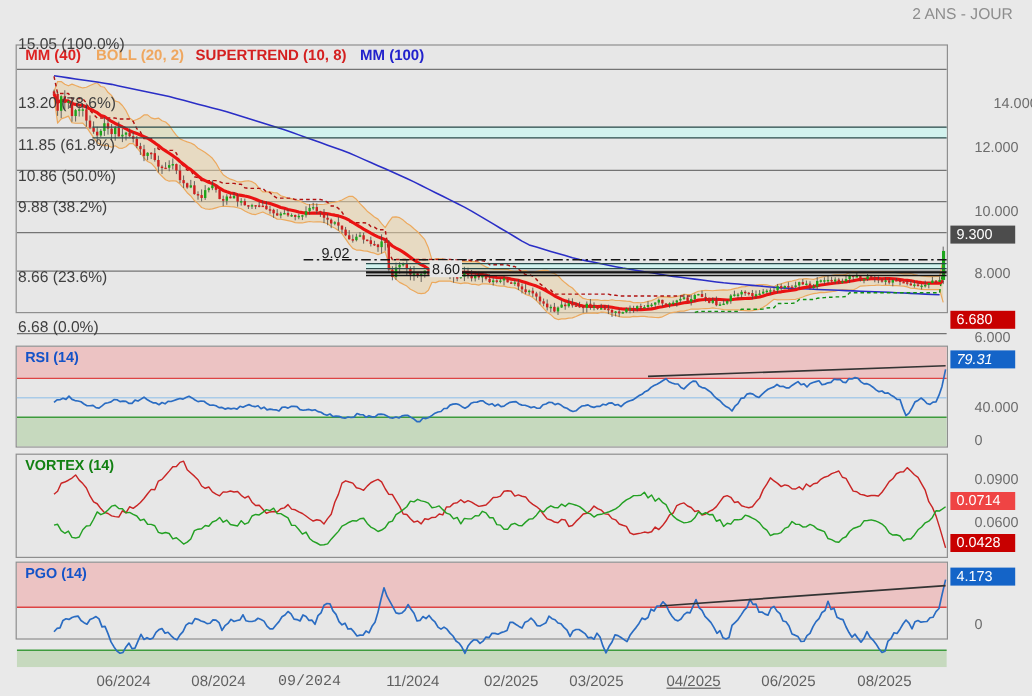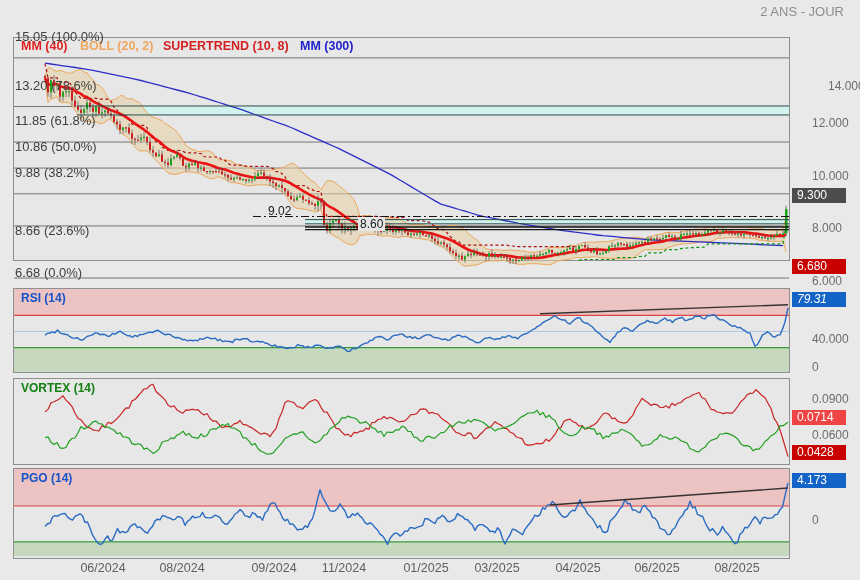--- a/index.html
+++ b/index.html
@@ -5,21 +5,21 @@
   html,body{margin:0;padding:0;background:#e9e9e9;}
   .screen{position:relative;width:860px;height:580px;background:#e9e9e9;overflow:hidden;
           font-family:"Liberation Sans",sans-serif;}
   .hdr{position:absolute;top:4px;font-size:13px;color:#8d8d8d;}
   #hdr-title{left:14px;}
   #hdr-period{right:16px;}
   .panel{position:absolute;left:13px;width:777px;border:1px solid #8f8f8f;background:#e7e7e7;box-sizing:border-box;}
   #p-price{top:37px;height:224px;}
   #p-rsi{top:288px;height:85px;}
   #p-vtx{top:378px;height:87px;}
-  #p-pgo{top:468px;height:91px;}
+  #p-pgo{top:468px;height:65px;}
   .panel svg{position:absolute;left:0;top:0;}
   .lgd{position:absolute;top:1px;font-size:12.5px;font-weight:bold;white-space:nowrap;z-index:5;}
   .ptitle{position:absolute;left:7px;top:2px;font-size:12px;font-weight:bold;z-index:5;}
   .annlab{position:absolute;font-size:12px;color:#1a1a1a;z-index:6;white-space:nowrap;}
   #lab-902{left:254px;top:166px;}
   #lab-860{left:344px;top:179px;background:#e7e7e7;padding:0 2px;}
   #overlay{position:absolute;left:0;top:0;width:860px;height:580px;pointer-events:none;z-index:10;}
   .ax{position:absolute;color:#6c6c6c;font-size:12px;white-space:nowrap;}
   .fib{position:absolute;color:#3f3f3f;font-size:13px;white-space:nowrap;}
   .dt{position:absolute;color:#606060;font-size:12.5px;transform:translateX(-50%);white-space:nowrap;}
@@ -556,21 +556,21 @@
         <line x1="63" y1="67.99799999999996" x2="775" y2="67.99799999999996" stroke="#2b4b4b" stroke-width="1"></line>
         <line x1="63" y1="76.93999999999997" x2="775" y2="76.93999999999997" stroke="#2b4b4b" stroke-width="1"></line>
         <line x1="291" y1="181.61399999999998" x2="775" y2="181.61399999999998" stroke="#2b4b4b" stroke-width="1"></line>
         <line x1="291" y1="185.822" x2="775" y2="185.822" stroke="#2b4b4b" stroke-width="1"></line>
         <line x1="291" y1="188.978" x2="775" y2="188.978" stroke="#151515" stroke-width="1.7"></line>
         <line x1="291" y1="191.608" x2="775" y2="191.608" stroke="#151515" stroke-width="1.2"></line>
       </svg>
     <span class="lgd" style="left:7px;color:#dd2222">MM (40)</span>
     <span class="lgd" style="left:66px;color:#efa75f">BOLL (20, 2)</span>
     <span class="lgd" style="left:149px;color:#d42020">SUPERTREND (10, 8)</span>
-    <span class="lgd" style="left:286px;color:#2222cc">MM (300)</span>
+    <span class="lgd" style="left:286px;color:#2222cc">MM (100)</span>
     <span class="annlab" id="lab-902">9.02</span>
     <span class="annlab" id="lab-860">8.60</span>
   </div>
 
   <div class="panel" id="p-rsi">
     <svg id="svg-rsi" width="775" height="83" viewBox="0 0 775 83">
         <rect x="0" y="0" width="775" height="26.299999999999997" fill="#ecc3c3"></rect>
         <rect x="0" y="58.7" width="775" height="24.299999999999997" fill="#c6d9be"></rect>
         <line x1="0" y1="26.299999999999997" x2="775" y2="26.299999999999997" stroke="#dd4444" stroke-width="1.2"></line>
         <line x1="0" y1="58.7" x2="775" y2="58.7" stroke="#3d9b3d" stroke-width="1.2"></line>
@@ -615,25 +615,25 @@
       <div class="ax" style="left: 812px; top: 273.884px;">6.000</div>
       <div class="fib" style="left: 15px; top: 28.869px;">15.05  (100.0%)</div>
       <div class="fib" style="left: 15px; top: 77.524px;">13.20  (78.6%)</div>
       <div class="fib" style="left: 15px; top: 113.029px;">11.85  (61.8%)</div>
       <div class="fib" style="left: 15px; top: 139.066px;">10.86  (50.0%)</div>
       <div class="fib" style="left: 15px; top: 164.84px;">9.88  (38.2%)</div>
       <div class="fib" style="left: 15px; top: 211px; margin-top: 12px;">8.66  (23.6%)</div>
       <div class="fib" style="left: 15px; top: 249px; margin-top: 16px;">6.68  (0.0%)</div>
       <div class="dt" style="left: 103px; top: 561px;">06/2024</div>
       <div class="dt" style="left: 182px; top: 561px;">08/2024</div>
-      <div class="dt" style="left: 274px; top: 561px;">09/2024</div>
+      <div class="dt" style="left: 258px; top: 561px; font-family: Liberation Mono, monospace;">09/2024</div>
       <div class="dt" style="left: 344px; top: 561px;">11/2024</div>
-      <div class="dt" style="left: 426px; top: 561px;">01/2025</div>
+      <div class="dt" style="left: 426px; top: 561px;">02/2025</div>
       <div class="dt" style="left: 497px; top: 561px;">03/2025</div>
-      <div class="dt" style="left: 578px; top: 561px;">04/2025</div>
+      <div class="dt" style="left: 578px; top: 561px; text-decoration: underline;">04/2025</div>
       <div class="dt" style="left: 657px; top: 561px;">06/2025</div>
       <div class="dt" style="left: 737px; top: 561px;">08/2025</div>
       <div class="ax" style="left: 812px; top: 331.6px;">40.000</div>
       <div class="ax" style="left: 812px; top: 360px;">0</div>
       <div class="ax" style="left: 812px; top: 392px;">0.0900</div>
       <div class="ax" style="left: 812px; top: 428px;">0.0600</div>
       <div class="ax" style="left: 812px; top: 513px;">0</div>
     </div>
 </div>
 

